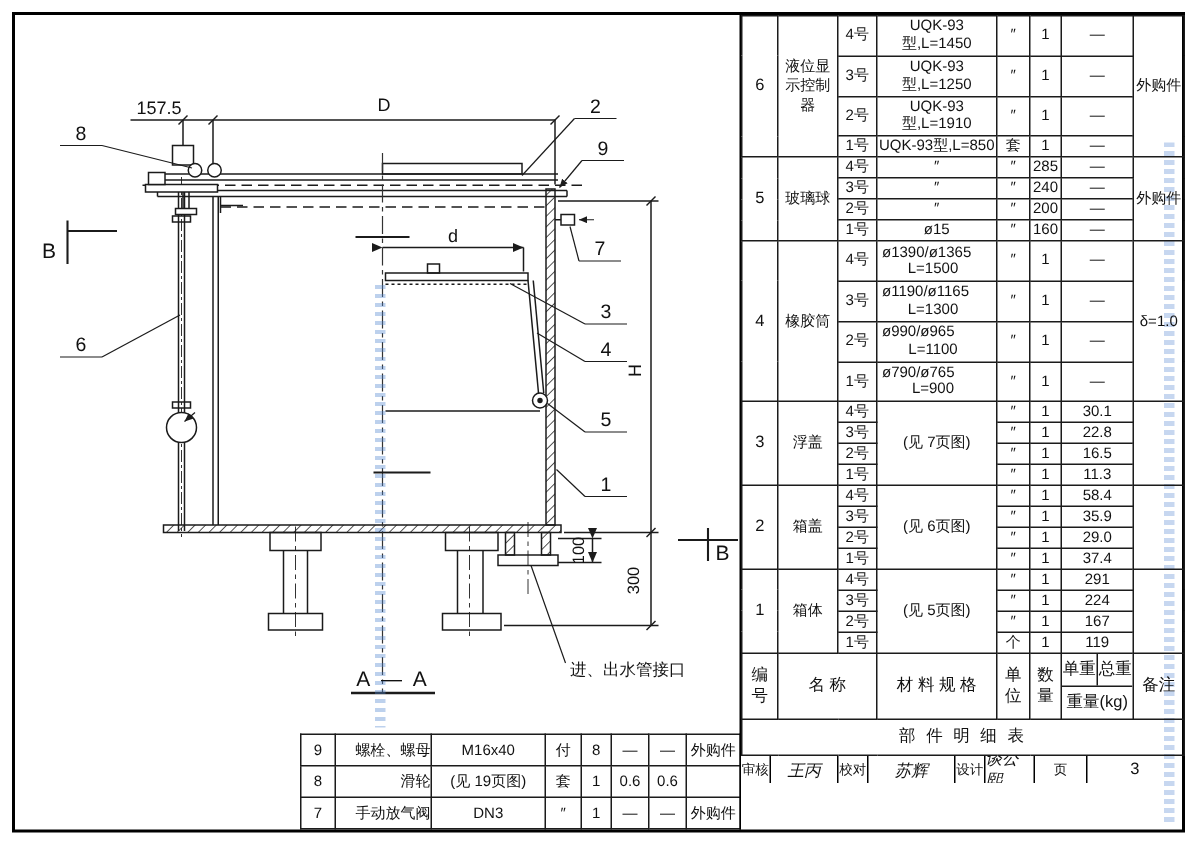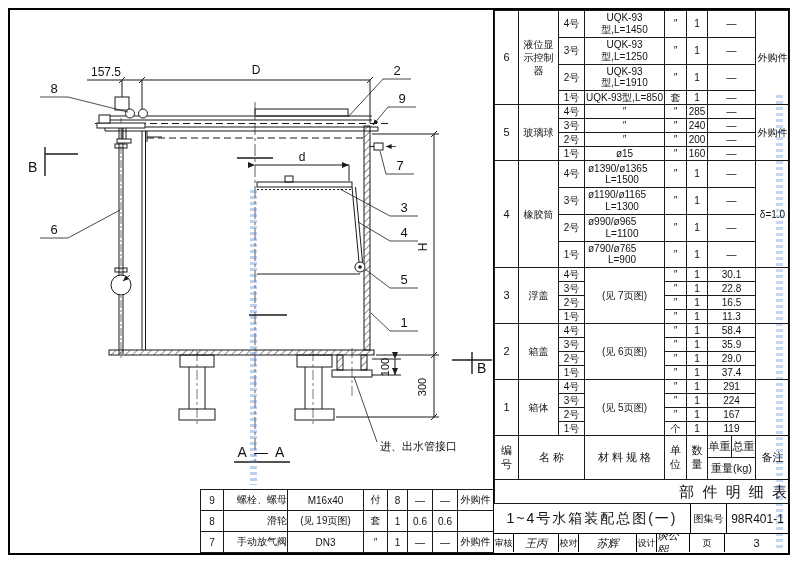--- a/index.html
+++ b/index.html
@@ -24,21 +24,21 @@
   .parts td.num{font-size:11px;}
   .spec2line span{display:block;}
   .spec2line .l1{text-align:left;padding-left:3px;}
   .spec2line .l2{text-align:center;padding-right:5px;}
   .hdr td{font-size:11px;line-height:1.25;word-break:break-all;padding:0 2px;}
   .wh{padding:0 !important;}
   .wh-row{display:flex;height:21px;border-bottom:1px solid #1b1b1b;}
   .wh-row span{flex:1;display:flex;align-items:center;justify-content:center;}
   .wh-row span:first-child{border-right:1px solid #1b1b1b;}
   .wh-bot{height:21px;display:flex;align-items:center;justify-content:center;}
-  .caption td{font-size:15px;letter-spacing:2px;text-align:right;}
+  .caption td{font-size:11px;letter-spacing:2px;}
   .title-row{display:flex;height:30px;border-bottom:1px solid #000;box-sizing:border-box;}
   .title-row>div{display:flex;align-items:center;justify-content:center;box-sizing:border-box;}
   .tb-title{flex:1;font-size:14px;letter-spacing:2px;}
   .tb-atlas-label{width:36px;font-size:10px;border-left:1px solid #000;}
   .tb-atlas-no{width:62px;font-size:12px;border-left:1px solid #000;}
   .sig-row{display:flex;height:18px;}
   .sig-row>div{display:flex;align-items:center;justify-content:center;box-sizing:border-box;border-right:1px solid #000;overflow:hidden;}
   .sig-label{width:20px;font-size:9px;}
   .sig-name{font-size:11px;font-family:"DejaVu Serif","Liberation Serif",serif;font-style:italic;}
   .sig-row .no-r{border-right:none;}
@@ -503,25 +503,20 @@
         </td>
         <td>备注</td>
       </tr>
 
       <tr class="caption" style="height:24px;">
         <td colspan="9">部 件 明 细 表</td>
       </tr>
     </tbody>
         </table>
 
-    <div class="title-row">
-      <div class="tb-title">1~4号水箱装配总图(一)</div>
-      <div class="tb-atlas-label">图集号</div>
-      <div class="tb-atlas-no">98R401-1</div>
-    </div>
     <div class="sig-row">
       <div class="sig-label">审核</div>
       <div class="sig-name" style="width:45px;">王丙</div>
       <div class="sig-label">校对</div>
       <div class="sig-name" style="width:58px;">苏辉</div>
       <div class="sig-label">设计</div>
       <div class="sig-name" style="width:33px;">谈公熙</div>
       <div class="sig-label" style="width:35px;">页</div>
       <div class="no-r" style="flex:1;font-size:11px;">3</div>
     </div>

